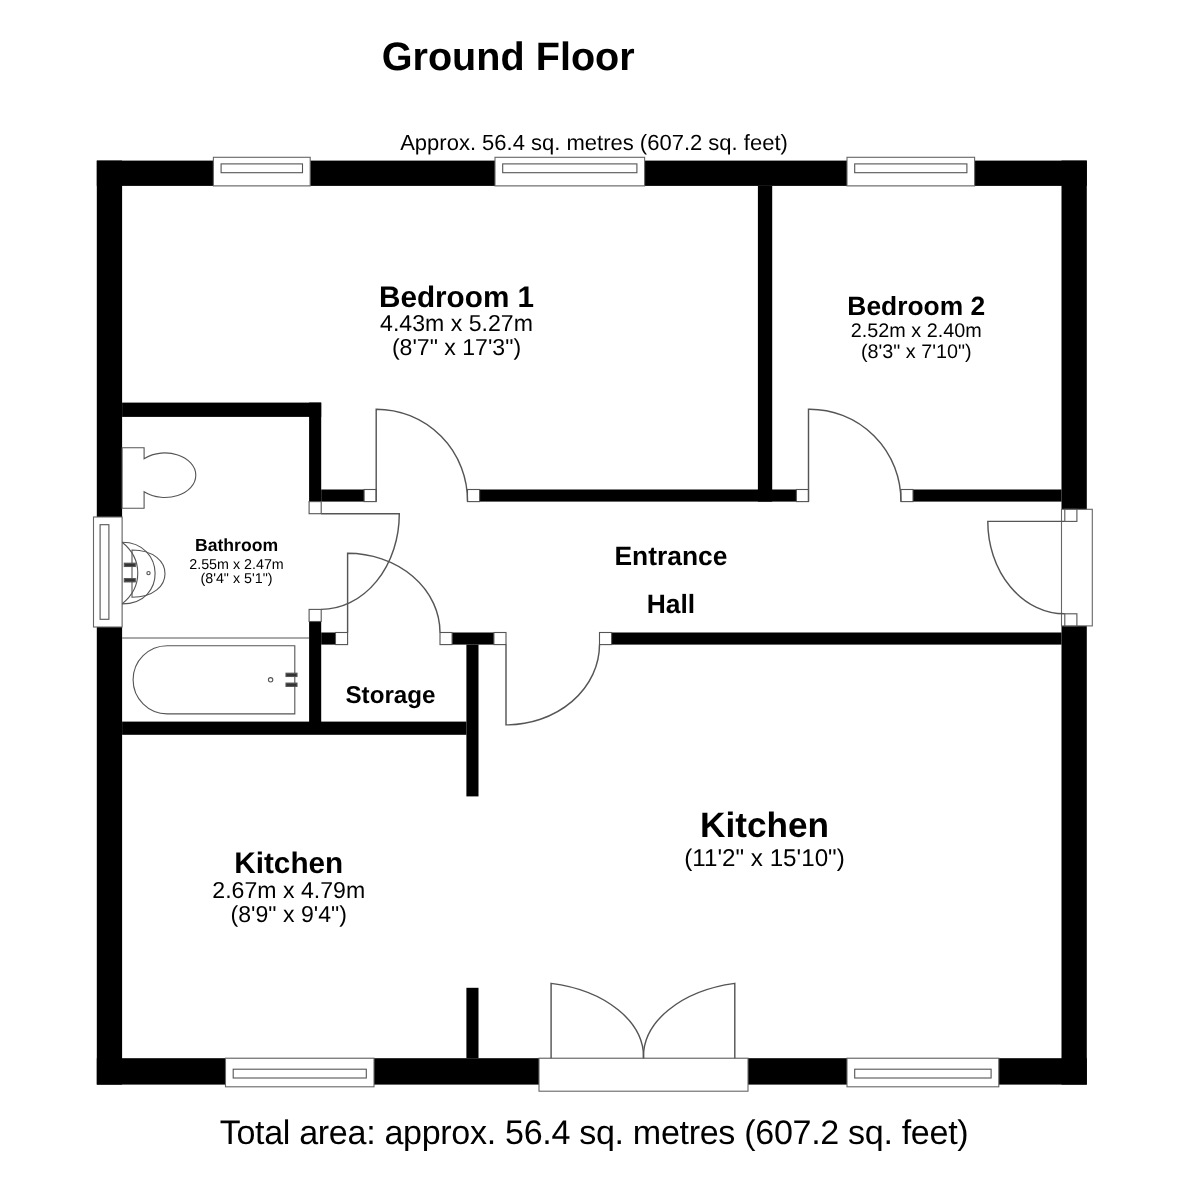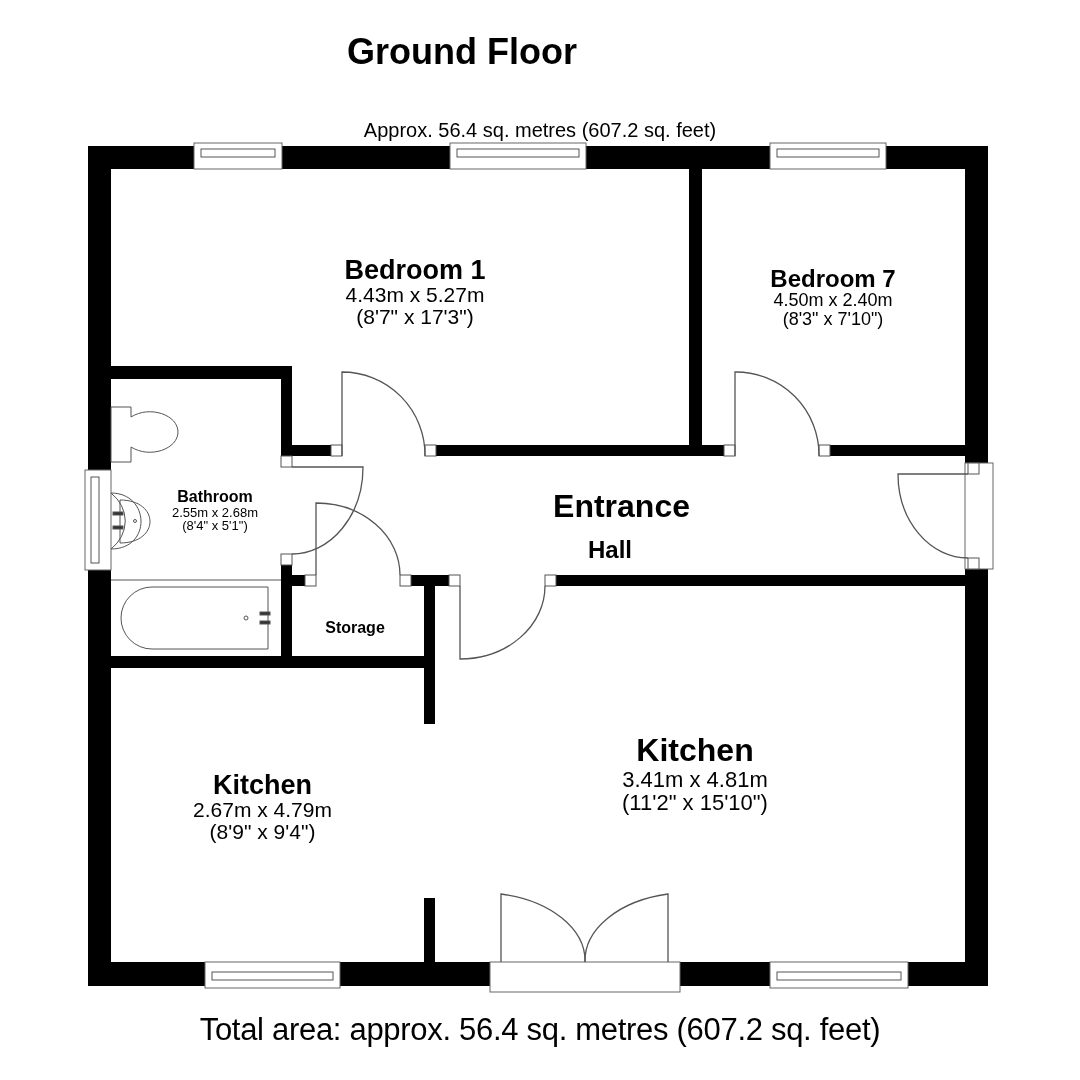--- a/index.html
+++ b/index.html
@@ -125,45 +125,44 @@
   </g>
 </svg>
 
 <div class="label" style="left:300px; top:242px; width:230px;">
   <span class="name" style="font-size:27px;">Bedroom 1</span>
   <span class="dim" style="font-size:21px;">4.43m x 5.27m</span>
   <span class="dim" style="font-size:21px;">(8'7" x 17'3")</span>
 </div>
 
 <div class="label" style="left:733px; top:252px; width:200px;">
-  <span class="name" style="font-size:24px;">Bedroom 7</span>
-  <span class="dim" style="font-size:18px;">4.50m x 2.40m</span>
+  <span class="name" style="font-size:24px;">Bedroom 2</span>
+  <span class="dim" style="font-size:18px;">2.52m x 2.40m</span>
   <span class="dim" style="font-size:18px;">(8'3" x 7'10")</span>
 </div>
 
 <div class="label" style="left:155px; top:475px; width:120px;">
   <span class="name" style="font-size:16px;">Bathroom</span>
-  <span class="dim" style="font-size:13px;">2.55m x 2.68m</span>
+  <span class="dim" style="font-size:13px;">2.55m x 2.47m</span>
   <span class="dim" style="font-size:13px;">(8'4" x 5'1")</span>
 </div>
 
 <div class="label" style="left:530px; top:478px; width:160px;">
-  <span class="name" style="font-size:32px; line-height:29px;text-align:right;">Entrance</span>
+  <span class="name" style="font-size:24px; line-height:29px;">Entrance</span>
   <span class="name" style="font-size:24px; line-height:29px;">Hall</span>
 </div>
 
 <div class="label" style="left:300px; top:606px; width:110px;">
-  <span class="name" style="font-size:16px;">Storage</span>
+  <span class="name" style="font-size:22px;">Storage</span>
 </div>
 
 <div class="label" style="left:155px; top:757px; width:215px;">
   <span class="name" style="font-size:27px;">Kitchen</span>
   <span class="dim" style="font-size:21px;">2.67m x 4.79m</span>
   <span class="dim" style="font-size:21px;">(8'9" x 9'4")</span>
 </div>
 
 <div class="label" style="left:580px; top:720px; width:230px;">
   <span class="name" style="font-size:32px;">Kitchen</span>
-  <span class="dim" style="font-size:22px;">3.41m x 4.81m</span>
   <span class="dim" style="font-size:22px;">(11'2" x 15'10")</span>
 </div>
 
 <div class="footer">Total area: approx. 56.4 sq. metres (607.2 sq. feet)</div>
 
 </body></html>

